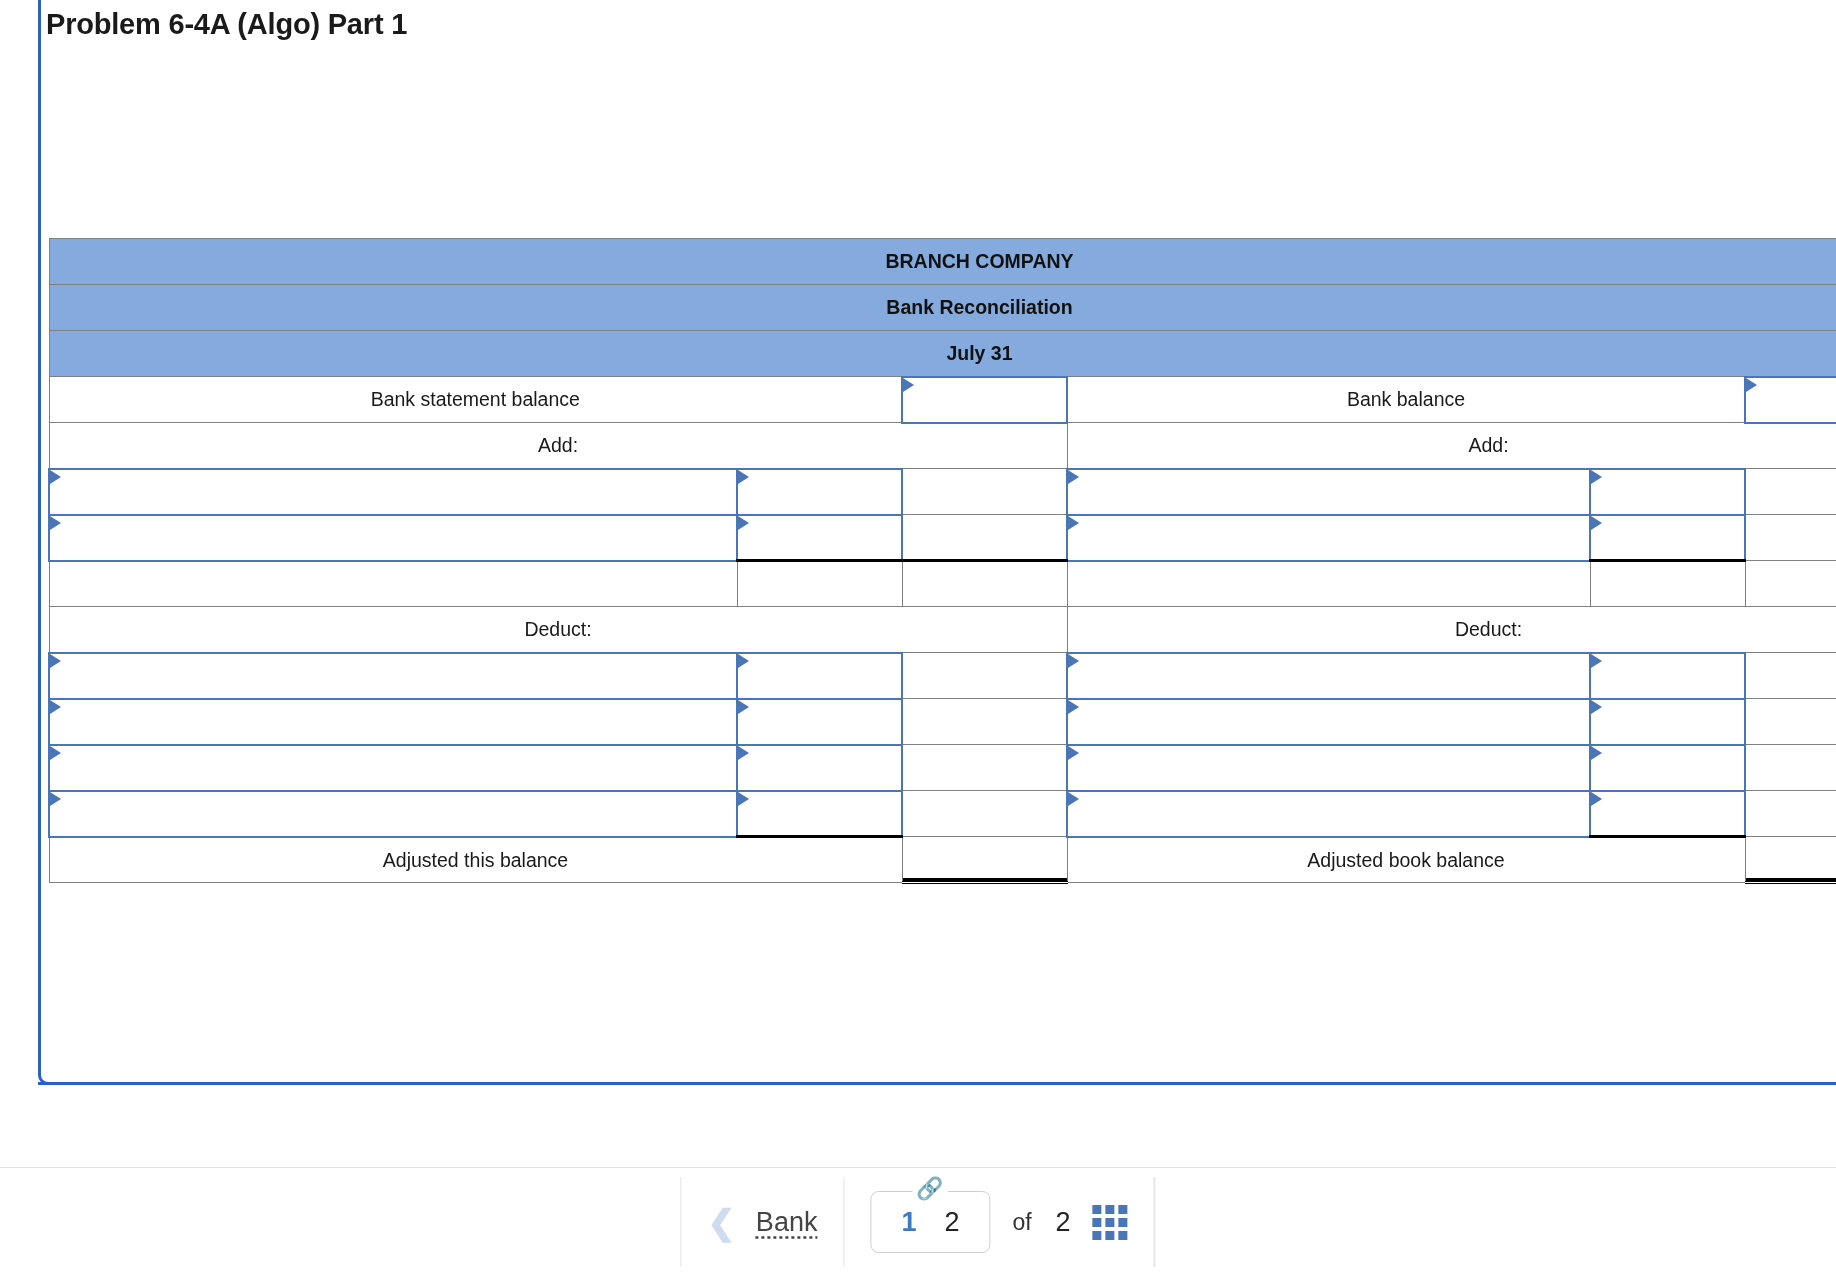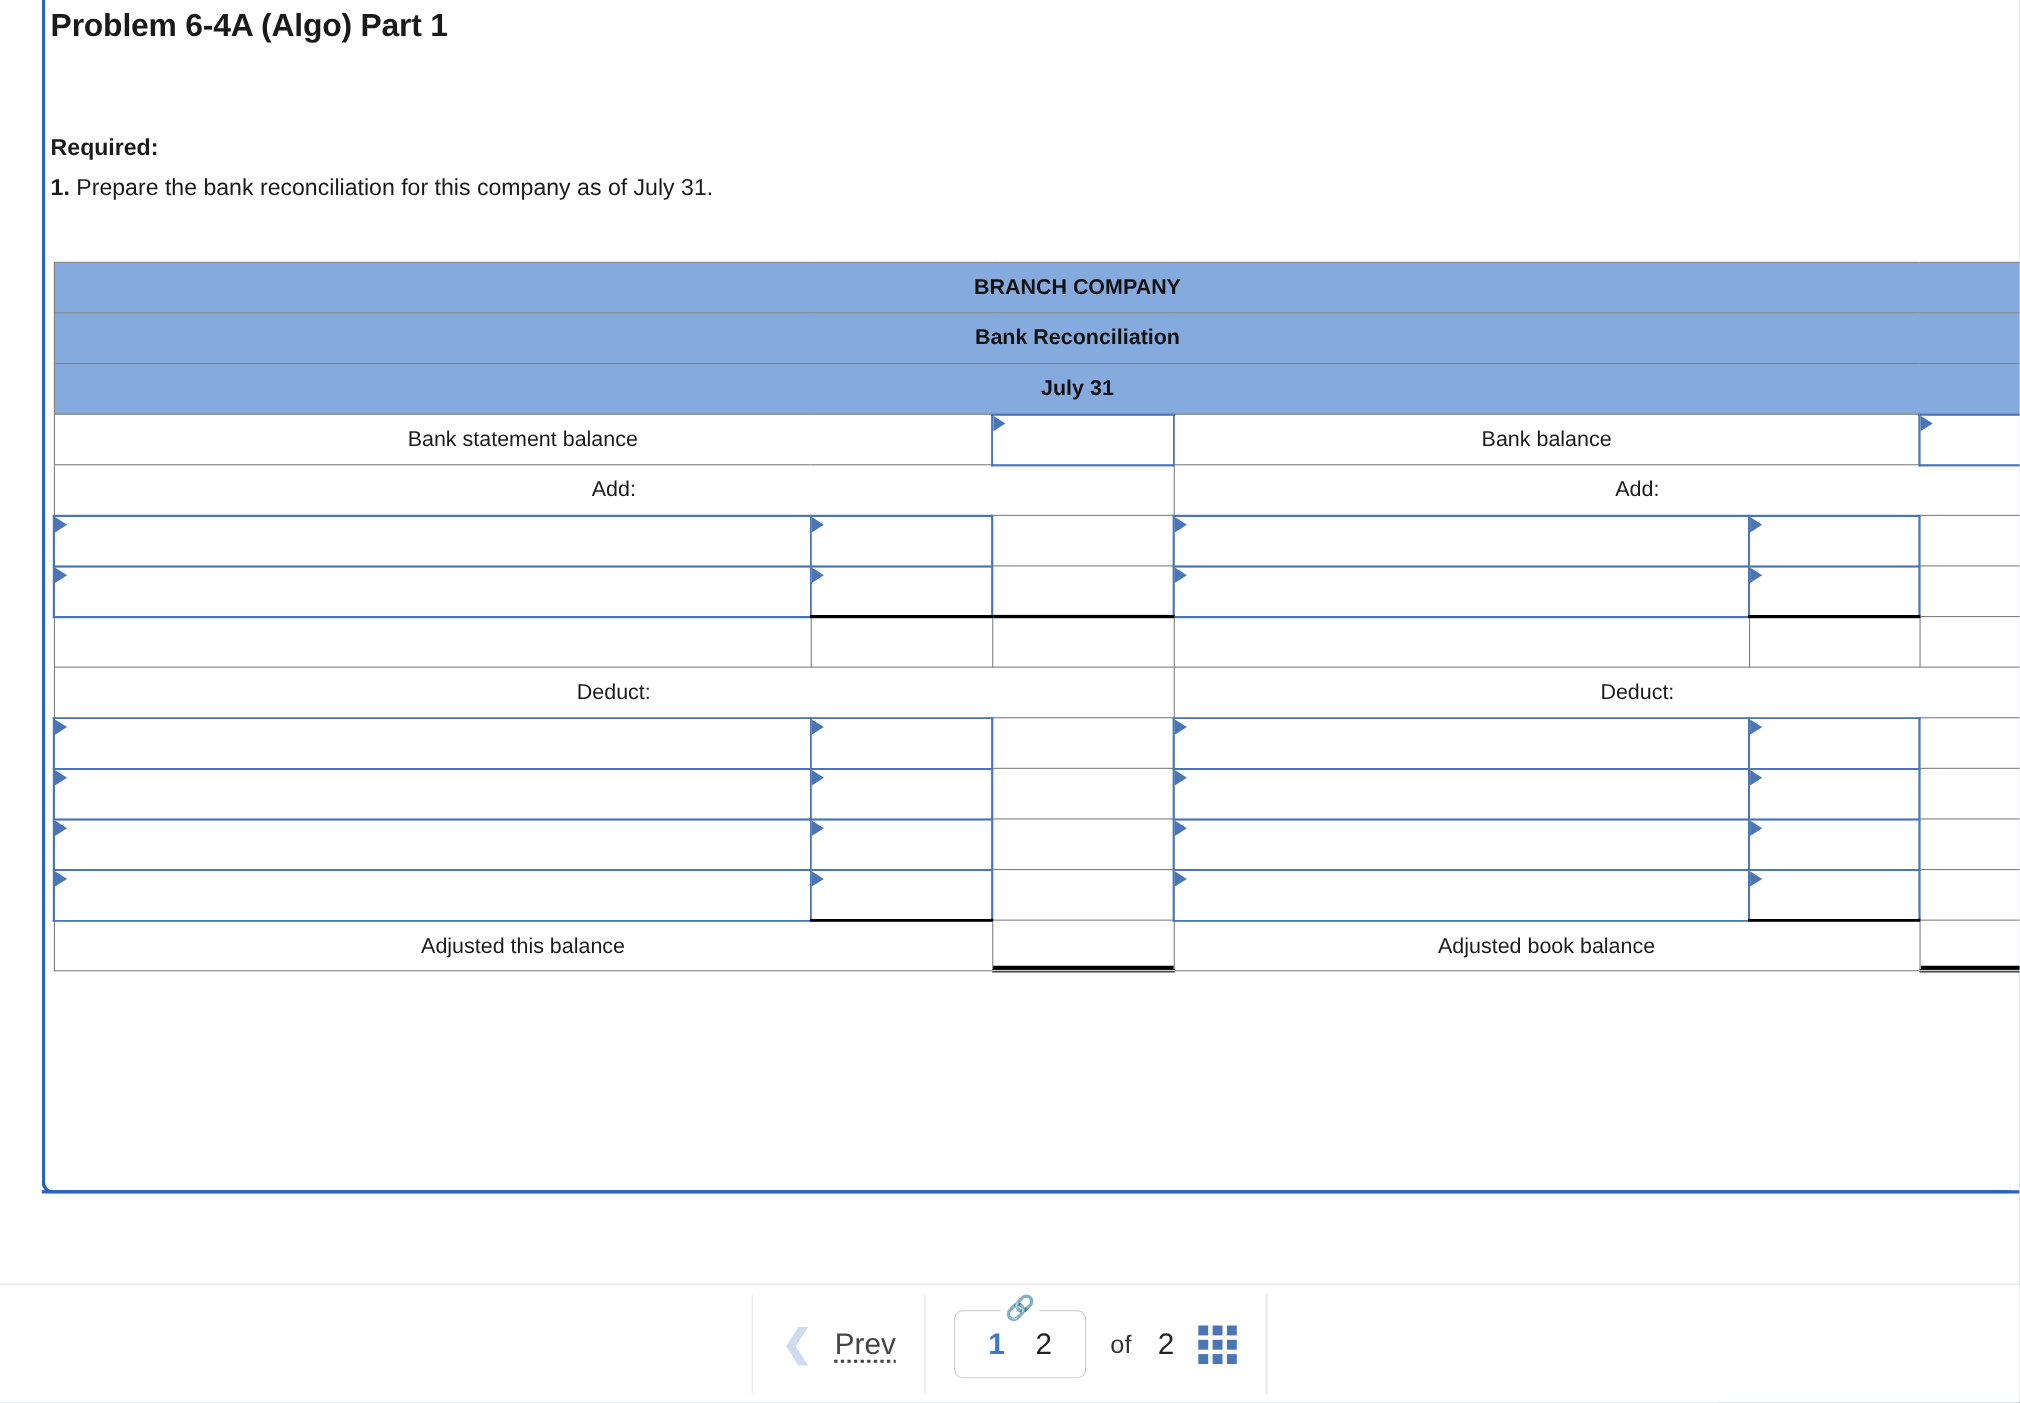--- a/index.html
+++ b/index.html
@@ -242,24 +242,20 @@
 </head>
 <body>
 
 <div id="root">
 
   <div class="panel"></div>
   <div class="panel-bottom"></div>
 
   <div class="qtitle">Problem 6-4A (Algo) Part 1</div>
 
-  <div class="required-block">
-    <span class="rq">Required:</span>
-    <span class="rline"><span class="num">1.</span> <span>Prepare the bank reconciliation for this company as of July 31.</span></span>
-  </div>
 
   <table class="sheet">
     <colgroup>
       <col class="c-lbl">
         <col class="c-amt">
         <col class="c-tot">
       <col class="c-lbl2">
         <col class="c-amt2">
         <col class="c-tot2">
     </colgroup>
@@ -417,21 +413,21 @@
     </table>
 
   <div class="footer">
     <div class="pager">
 
       <div class="pg-sep"></div>
 
       <div class="pg-seg">
         <div class="prev-btn">
           <span class="chev left">❮</span>
-          <span class="pg-word">Prev</span>
+          <span class="pg-word">Bank</span>
         </div>
       </div>
 
       <div class="pg-sep"></div>
 
       <div class="pg-seg">
         <div class="pagebox">
           <span class="linkicon">🔗</span>
           <span class="pnum active">1</span>
           <span class="pnum">2</span>

